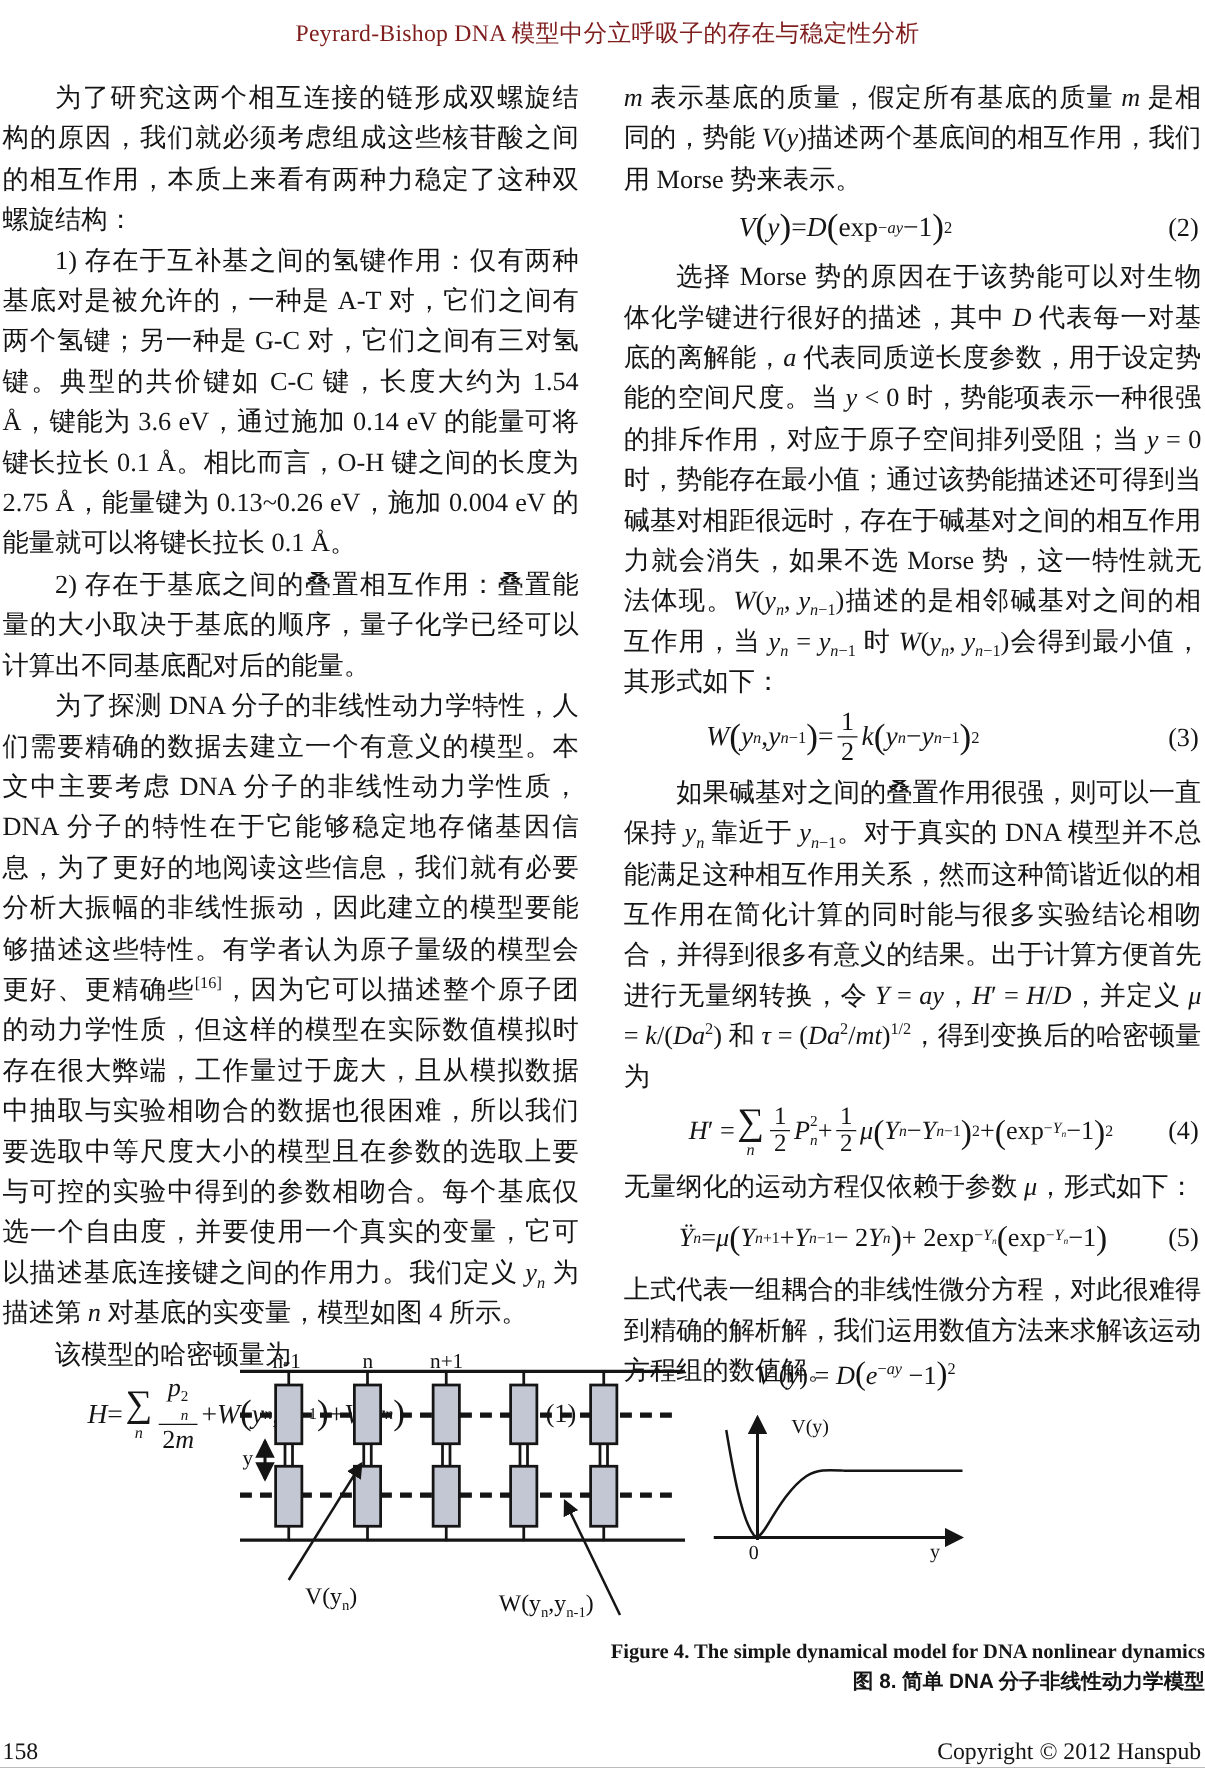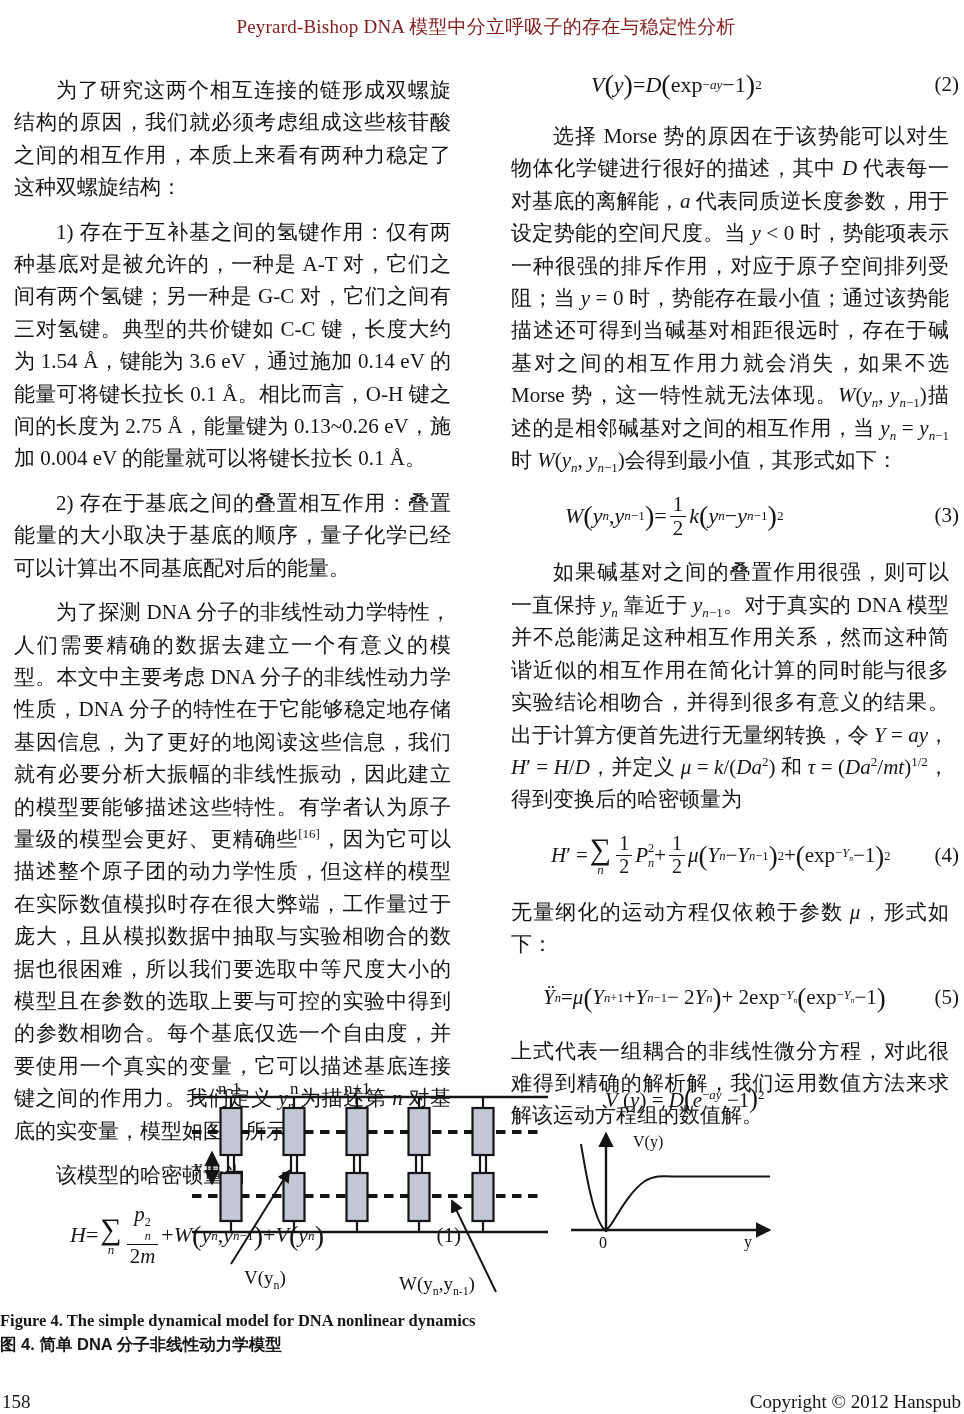--- a/index.html
+++ b/index.html
@@ -6,21 +6,21 @@
   *{box-sizing:border-box;}
   .page{
     position:relative;width:964px;height:1414px;margin:0 auto;background:#ffffff;
     font-family:"Liberation Serif","DejaVu Serif",serif;color:#151515;overflow:hidden;
   }
   .header{position:absolute;top:14px;left:4px;width:100%;text-align:center;
     font-size:19px;color:#7f1d1d;letter-spacing:.2px;}
   .col{position:absolute;top:62px;font-size:21px;line-height:32.4px;text-align:justify;}
   .col-left{left:2px;width:461px;}
   .col-right{left:499px;width:462px;}
-  .para{margin:12px;}
+  .para{margin:0;}
   .indent{text-indent:2em;}
   .para sup{font-size:.62em;line-height:0;}
   .para sub{font-size:.62em;line-height:0;}
   i{font-style:italic;}
   
   .eq{position:relative;display:flex;align-items:center;min-height:56px;
       line-height:1.2;font-size:22px;}
   .eq-body{display:inline-flex;align-items:center;flex-wrap:nowrap;white-space:nowrap;}
   .eq-num{position:absolute;right:2px;top:50%;transform:translateY(-50%);font-size:21px;}
   .eq sub{font-size:.6em;line-height:0;}
@@ -36,21 +36,21 @@
   .eq .ss{display:inline-flex;flex-direction:column;align-items:flex-start;
       font-size:.58em;line-height:1.2;vertical-align:-0.35em;}
   .eq .bp{font-size:1.28em;line-height:0;vertical-align:-.06em;}
   
   .figure{position:absolute;left:183px;top:1078px;width:600px;height:230px;}
   .figure svg{position:absolute;left:0;top:0;}
   .flabel{position:absolute;white-space:nowrap;color:#111;line-height:1;}
   .flabel sub{font-size:.62em;}
   .flabel sup{font-size:.62em;}
   .site{font-size:17px;}
-  .caption{position:absolute;left:0;width:100%;text-align:left;font-weight:bold;}
+  .caption{position:absolute;left:0;width:100%;text-align:right;font-weight:bold;}
   .caption-en{top:1311px;font-size:16.5px;}
   .caption-zh{top:1334px;font-size:16.5px;font-family:"Liberation Sans","DejaVu Sans",sans-serif;}
   .footer-left{position:absolute;left:2px;top:1391px;font-size:19px;}
   .footer-right{position:absolute;right:3px;top:1391px;font-size:19px;}
 </style>
 </head>
 <body>
 
 <div class="page">
 
@@ -71,20 +71,21 @@
                 <span>2</span>
                 <span><i>n</i></span>
               </span></span>
             <span class="fd">2<i>m</i></span>
           </span> + <i>W</i><span class="bp">(</span><i>y</i><sub><i>n</i></sub>, <i>y</i><sub><i>n</i>−1</sub><span class="bp">)</span> + <i>V</i><span class="bp">(</span><i>y</i><sub><i>n</i></sub><span class="bp">)</span></span>
       <span class="eq-num">(1)</span>
     </div>
   </div>
 
   <div class="col col-right">
+    <p class="para"><i>m</i> 表示基底的质量，假定所有基底的质量 <i>m</i> 是相同的，势能 <i>V</i>(<i>y</i>)描述两个基底间的相互作用，我们用 Morse 势来表示。</p>
     <div class="eq" style="padding-left:92px;min-height:46px;">
       <span class="eq-body"><i>V</i><span class="bp">(</span><i>y</i><span class="bp">)</span> = <i>D</i><span class="bp">(</span>exp<sup>−<i>ay</i></sup> −1<span class="bp">)</span><sup>2</sup></span>
       <span class="eq-num">(2)</span>
     </div>
     <p class="para indent">选择 Morse 势的原因在于该势能可以对生物体化学键进行很好的描述，其中 <i>D</i> 代表每一对基底的离解能，<i>a</i> 代表同质逆长度参数，用于设定势能的空间尺度。当 <i>y</i> &lt; 0 时，势能项表示一种很强的排斥作用，对应于原子空间排列受阻；当 <i>y</i> = 0 时，势能存在最小值；通过该势能描述还可得到当碱基对相距很远时，存在于碱基对之间的相互作用力就会消失，如果不选 Morse 势，这一特性就无法体现。<i>W</i>(<i>y</i><sub><i>n</i></sub>, <i>y</i><sub><i>n</i>−1</sub>)描述的是相邻碱基对之间的相互作用，当 <i>y</i><sub><i>n</i></sub> = <i>y</i><sub><i>n</i>−1</sub> 时 <i>W</i>(<i>y</i><sub><i>n</i></sub>, <i>y</i><sub><i>n</i>−1</sub>)会得到最小值，其形式如下：</p>
     <div class="eq" style="padding-left:66px;">
       <span class="eq-body"><i>W</i><span class="bp">(</span><i>y</i><sub><i>n</i></sub>, <i>y</i><sub><i>n</i>−1</sub><span class="bp">)</span> = <span class="frac">
             <span class="fn">1</span>
             <span class="fd">2</span>
           </span><i>k</i><span class="bp">(</span><i>y</i><sub><i>n</i></sub> − <i>y</i><sub><i>n</i>−1</sub><span class="bp">)</span><sup>2</sup></span>
@@ -165,18 +166,18 @@
     <div class="flabel" style="left:11px;top:80px;font-size:17px;">y</div>
     <div class="flabel" style="left:24px;top:190px;font-size:19px;margin-left:37px;">V(y<sub>n</sub>)</div>
     <div class="flabel" style="left:216px;top:196px;font-size:19px;">W(y<sub>n</sub>,y<sub>n-1</sub>)</div>
     <div class="flabel" style="left:398px;top:8px;font-size:21px;padding-left:24px;"><i>V</i> (<i>y</i>) = <i>D</i><span style="font-size:1.25em">(</span><i>e</i><sup>−<i>ay</i></sup> −1<span style="font-size:1.25em">)</span><sup>2</sup></div>
     <div class="flabel" style="left:430px;top:56px;font-size:16px;margin-left:20px;">V(y)</div>
     <div class="flabel" style="left:416px;top:157px;font-size:16px;">0</div>
     <div class="flabel" style="left:561px;top:156px;font-size:16px;">y</div>
   </div>
 
   <div class="caption caption-en">Figure 4. The simple dynamical model for DNA nonlinear dynamics</div>
-  <div class="caption caption-zh">图 4. 简单 DNA 分子非线性动力学模型</div>
+  <div class="caption caption-zh">图 8. 简单 DNA 分子非线性动力学模型</div>
 
   <div class="footer-left">158</div>
   <div class="footer-right">Copyright © 2012 Hanspub</div>
 
 </div>
 
 </body></html>

